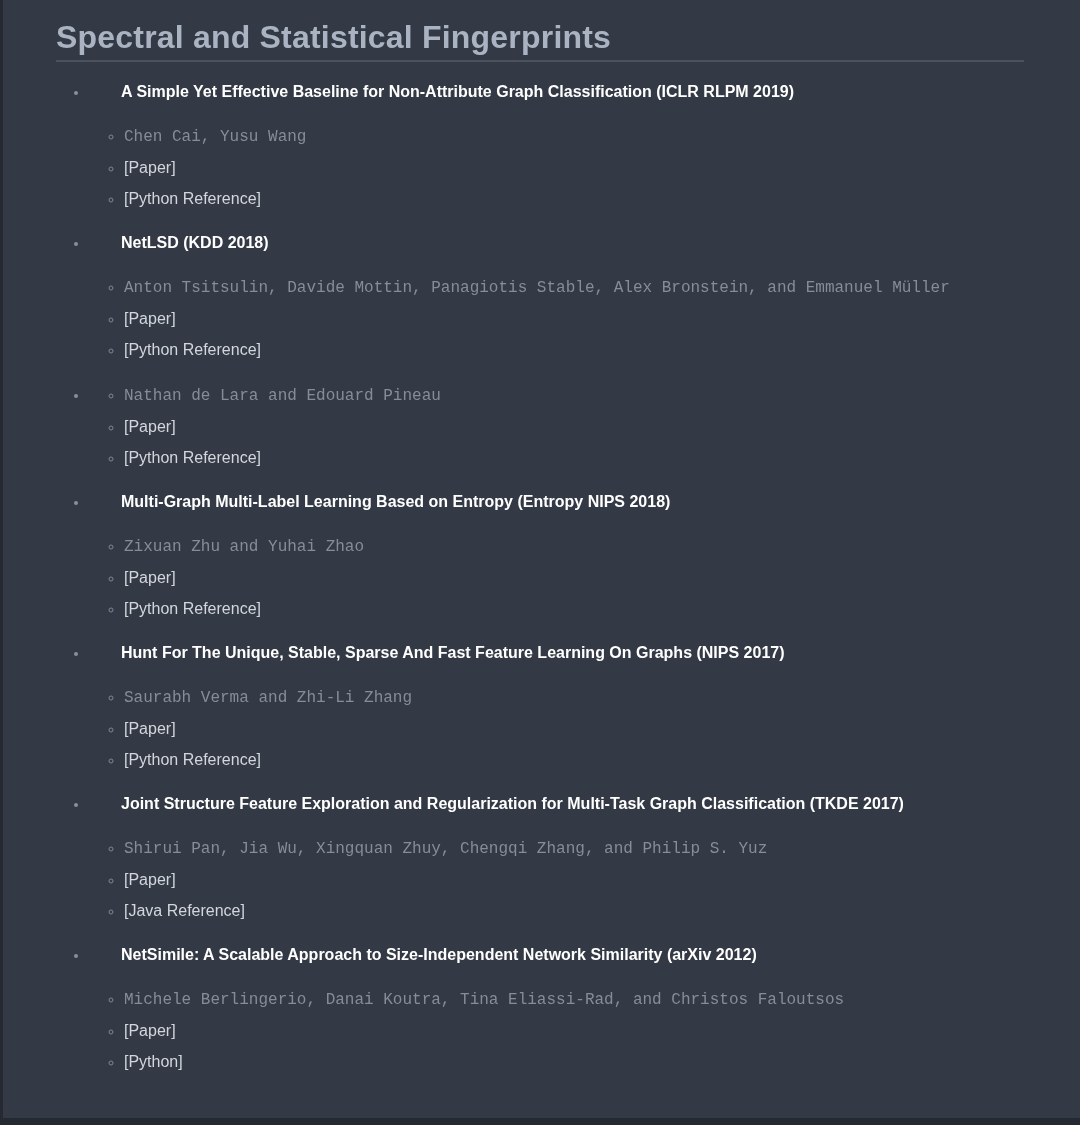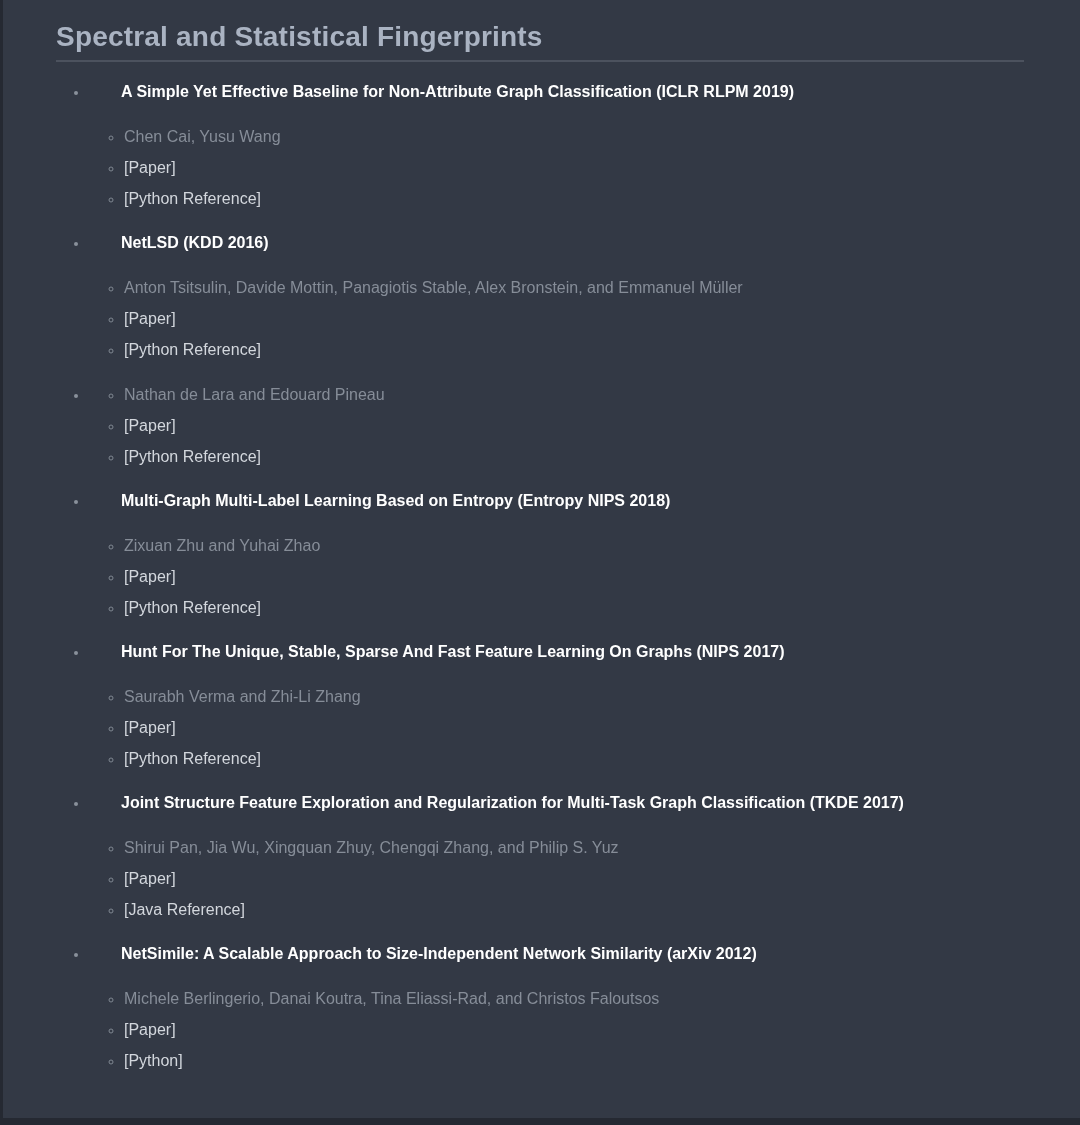--- a/index.html
+++ b/index.html
@@ -16,21 +16,21 @@
     position: absolute;
     left: 3px;
     top: 0;
     width: 1077px;
     height: 1118px;
     background: #333945;
     padding: 22px 56px 0 53px;
   }
   h2.section-heading {
     margin: 0;
-    font-size: 28px;
+    font-size: 32px;
     line-height: 30px;
     font-weight: 700;
     letter-spacing: 0.2px;
     color: #aab3c2;
     padding-bottom: 8px;
     border-bottom: 2px solid #4c525e;
   }
   ul.papers {
     list-style-type: disc;
     margin: 18px 0 0 0;
@@ -56,21 +56,21 @@
     list-style-type: circle;
     margin: 21px 0 0 0;
     padding-left: 35px;
     font-weight: 400;
   }
   ul.meta > li {
     margin-top: 7px;
     font-size: 16px;
     line-height: 24px;
   }
-  ul.meta > li:first-child { margin-top: 12px; }
+  ul.meta > li:first-child { margin-top: 12px; font-family: Liberation Mono, monospace; }
   ul.meta > li::marker { color: #7f8791; font-size: 14px; }
   li.authors { color: #868d98; }
   a.ref-link {
     color: #d3d7dd;
     font-weight: 400;
     text-decoration: none;
     cursor: pointer;
   }
 </style>
 </head>
@@ -85,21 +85,21 @@
     <li class="paper">
       <a href="#" class="title-link">A Simple Yet Effective Baseline for Non-Attribute Graph Classification (ICLR RLPM 2019)</a>
       <ul class="meta">
         <li class="authors">Chen Cai, Yusu Wang</li>
         <li class="link-item"><a href="#" class="ref-link">[Paper]</a></li>
         <li class="link-item"><a href="#" class="ref-link">[Python Reference]</a></li>
       </ul>
     </li>
 
     <li class="paper">
-      <a href="#" class="title-link">NetLSD (KDD 2016)</a>
+      <a href="#" class="title-link">NetLSD (KDD 2018)</a>
       <ul class="meta">
         <li class="authors">Anton Tsitsulin, Davide Mottin, Panagiotis Stable, Alex Bronstein, and Emmanuel Müller</li>
         <li class="link-item"><a href="#" class="ref-link">[Paper]</a></li>
         <li class="link-item"><a href="#" class="ref-link">[Python Reference]</a></li>
       </ul>
     </li>
 
     <li class="paper">
       <ul class="meta">
         <li class="authors">Nathan de Lara and Edouard Pineau</li>

